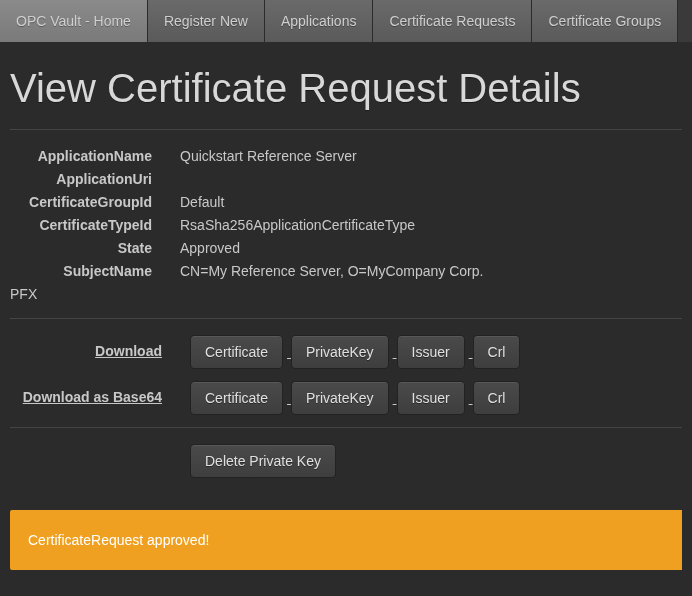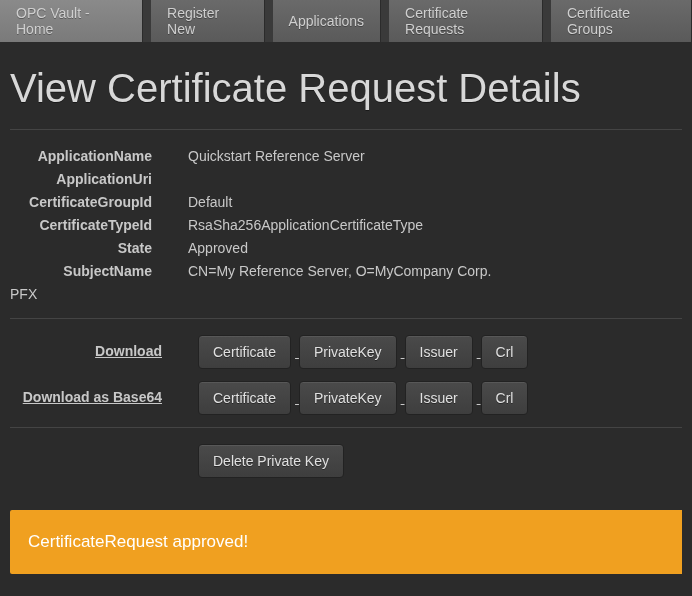--- a/index.html
+++ b/index.html
@@ -1,15 +1,15 @@
 <!DOCTYPE html>
 <html><head>
 <meta charset="utf-8">
 <style>
-* { margin: 0; padding: 0; box-sizing: border-box; gap: 8px; }
+* { margin: 0; padding: 0; box-sizing: border-box; }
 body {
   width: 692px;
   height: 596px;
   background: #2b2b2b;
   font-family: "Helvetica Neue", Helvetica, Arial, sans-serif;
   color: #c8c8c8;
   overflow: hidden;
 }
 .navbar {
   display: flex;
@@ -90,21 +90,21 @@
 }
 .delete-row {
   margin-top: 10px;
   display: flex;
 }
 .delete-row .spacer { width: 180px; }
 .alert {
   margin: 28px 0 0 0;
   background: #f0a020;
   color: #ffffff;
-  font-size: 17px;
+  font-size: 14px;
   padding: 22px 18px;
   border-radius: 2px 0 0 2px;
 }
 </style>
 </head>
 <body>
 
 <div class="navbar">
   <div class="nav-item">OPC Vault - Home</div>
   <div class="nav-item">Register New</div>

